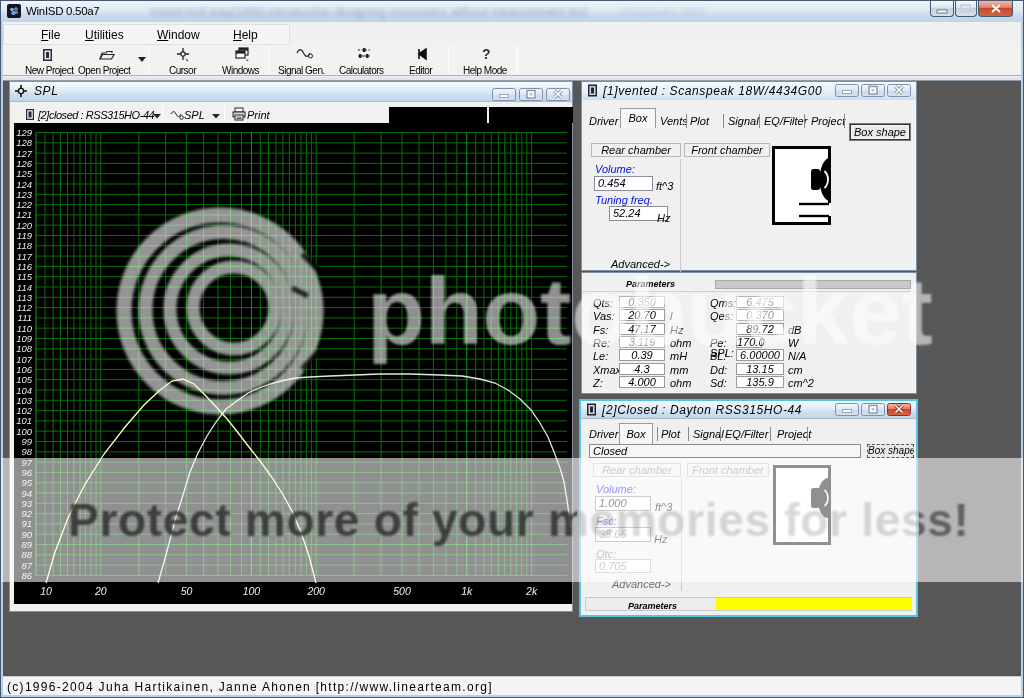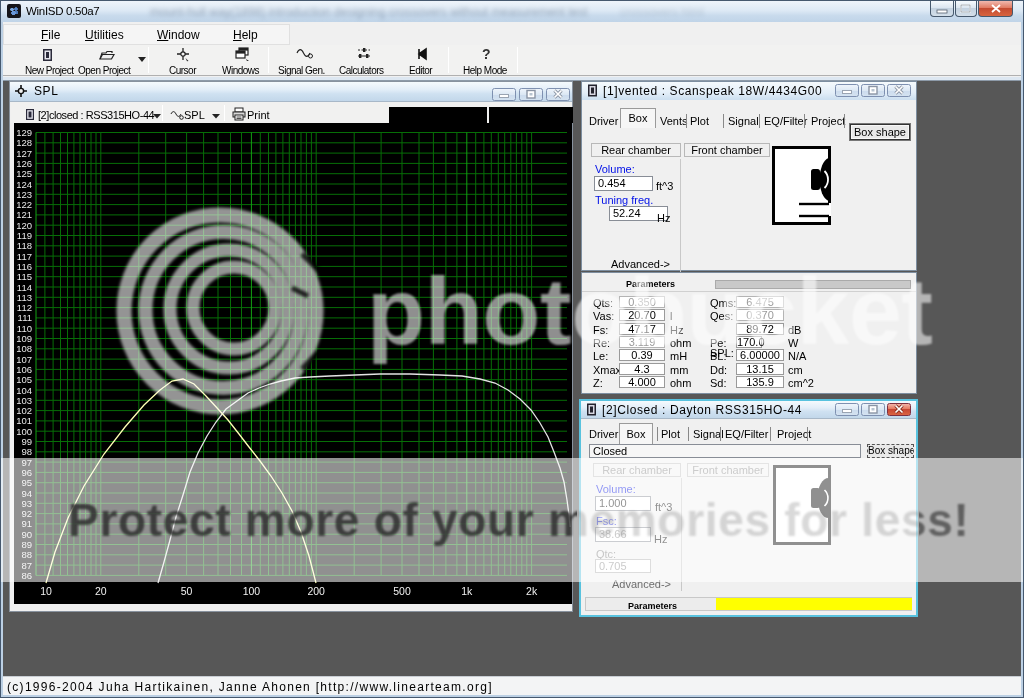--- a/index.html
+++ b/index.html
@@ -17,21 +17,21 @@
 #menubar{position:absolute;left:3px;top:24px;width:287px;height:21px;background:#f5f5f5;border:1px solid #e0e0e0;z-index:2;}
 #menubar span{position:absolute;top:3px;font-size:12px;color:#000;}
 u{text-decoration:underline;}
 #toolbar{position:absolute;left:3px;top:45px;width:1018px;height:31px;background:#f2f2f1;border-bottom:1px solid #b0b0b0;z-index:2;}
 .tbtn{position:absolute;text-align:left;font-size:10px;letter-spacing:-0.5px;color:#000;white-space:nowrap;}
 .tsep{position:absolute;top:2px;width:1px;height:26px;background:#c6c6c6;border-right:1px solid #fff;}
 #mdi{position:absolute;left:3px;top:77px;width:1018px;height:599px;background:#575757;z-index:2;}
 #mdistrip{position:absolute;left:0;top:0;width:1018px;height:4px;background:#dde7f1;border-bottom:1px solid #8d9aa8;}
 #status{position:absolute;left:3px;top:676px;width:1018px;height:19px;background:#f3f4f5;border-top:1px solid #c8cdd3;font-size:11px;color:#000;z-index:2;}
 
-.cw{position:absolute;background:#f0f0f0;z-index:3;}
+.cw{position:absolute;background:#f0f0f0;z-index:3;font-style:italic;}
 .cwtitle{position:absolute;left:0;top:0;right:0;height:28px;
  background:linear-gradient(180deg,#f5fafd 0%,#e3eef8 40%,#cfe1f1 62%,#c2d7ea 100%);border-bottom:1px solid #a8b8c8;}
 .cwtitle .txt{position:absolute;left:21px;top:2px;font-size:12px;letter-spacing:0.6px;color:#000;white-space:nowrap;}
 .mbtn{position:absolute;top:2px;width:24px;height:13px;background:linear-gradient(180deg,#eef4fb,#dce8f4 50%,#ccdcee 55%,#d4e2f0);border:1px solid #7e90b0;border-radius:2.5px;}
 .mbtn svg{position:absolute;left:0;top:0;}
 .edit{position:absolute;background:#fff;border:1px solid #888d96;font-size:11px;color:#000;padding-left:3px;line-height:12px;}
 .lblue{position:absolute;font-size:11px;color:#0010e8;white-space:nowrap;}
 .lgray{position:absolute;font-size:11px;color:#7e7e7e;white-space:nowrap;}
 .lblk{position:absolute;font-size:11px;color:#000;white-space:nowrap;}
 .btn{position:absolute;background:#e9e9e9;border:1px solid #8a8a8a;font-size:11px;text-align:center;color:#000;}

